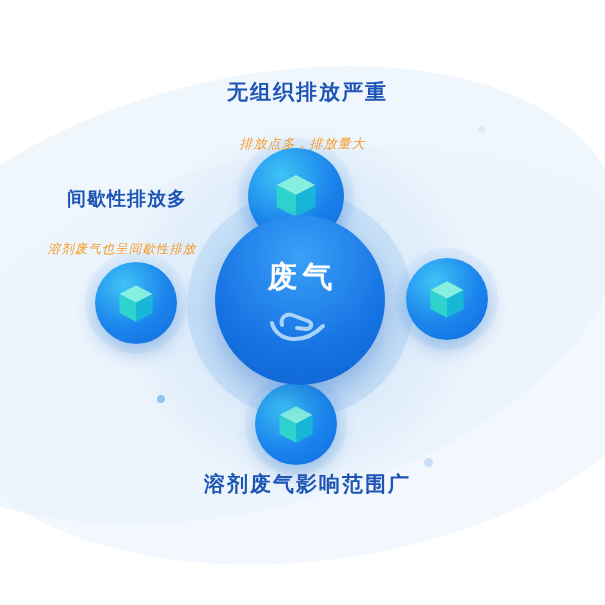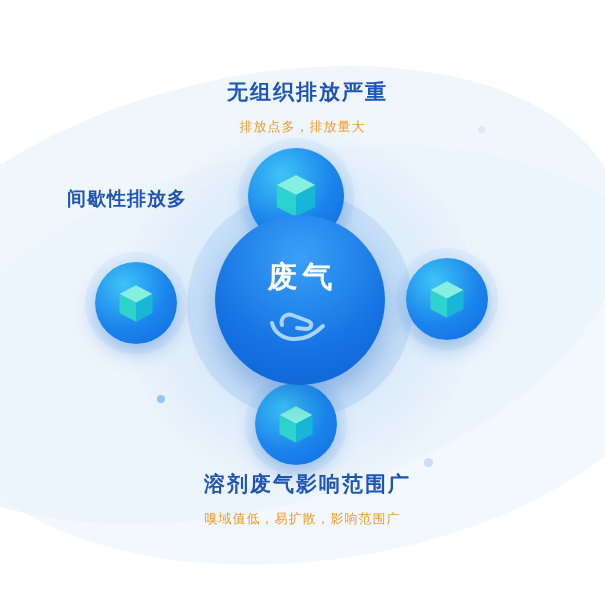--- a/index.html
+++ b/index.html
@@ -36,21 +36,21 @@
     background:radial-gradient(circle at 50% 25%, #3AA0F7 0%, #1673E3 60%, #0D61CE 100%);
     box-shadow:0 14px 30px rgba(17,90,190,0.35);
     display:flex;flex-direction:column;align-items:center;justify-content:center;}
   .center-title{color:#ffffff;font-size:30px;font-weight:bold;letter-spacing:5px;margin-left:5px;line-height:1.3;}
   .hand{margin-top:7px;line-height:0;}
 
   
   .label{position:absolute;text-align:center;z-index:5;}
   .label h2{margin:0;font-weight:bold;color:#1E55B5;letter-spacing:1px;padding-left:10px;}
   .label p{margin:0;color:#F59A23;letter-spacing:1px;}
-  .label .lines{margin-top:9px;}
+  .label .lines{margin-top:26px;font-style:italic;}
   .label .lines p{line-height:1.8;}
 
   .label-top{left:0;top:78px;width:100%;}
   .label-top h2{font-size:21px;letter-spacing:2px;}
   .label-bottom{left:0;top:470px;width:100%;}
   .label-bottom h2{font-size:21px;letter-spacing:2px;}
   .label-top p,.label-bottom p{font-size:13px;}
   .label-left{left:12px;top:186px;width:220px;}
   .label-right{left:392px;top:190px;width:208px;}
   .label-left h2,.label-right h2{font-size:19px;}
@@ -122,24 +122,24 @@
   <div class="label label-top">
     <h2>无组织排放严重</h2>
     <div class="lines">
       <p>排放点多，排放量大</p>
     </div>
   </div>
 
   <div class="label label-left">
     <h2>间歇性排放多</h2>
     <div class="lines">
+      <p>溶剂废气也呈间歇性排放</p>
     </div>
   </div>
 
 
   <div class="label label-bottom">
     <h2>溶剂废气影响范围广</h2>
     <div class="lines">
-      <p>嗅域值低，易扩散，影响范围广</p>
     </div>
   </div>
 
 </div>
 
 </body></html>

